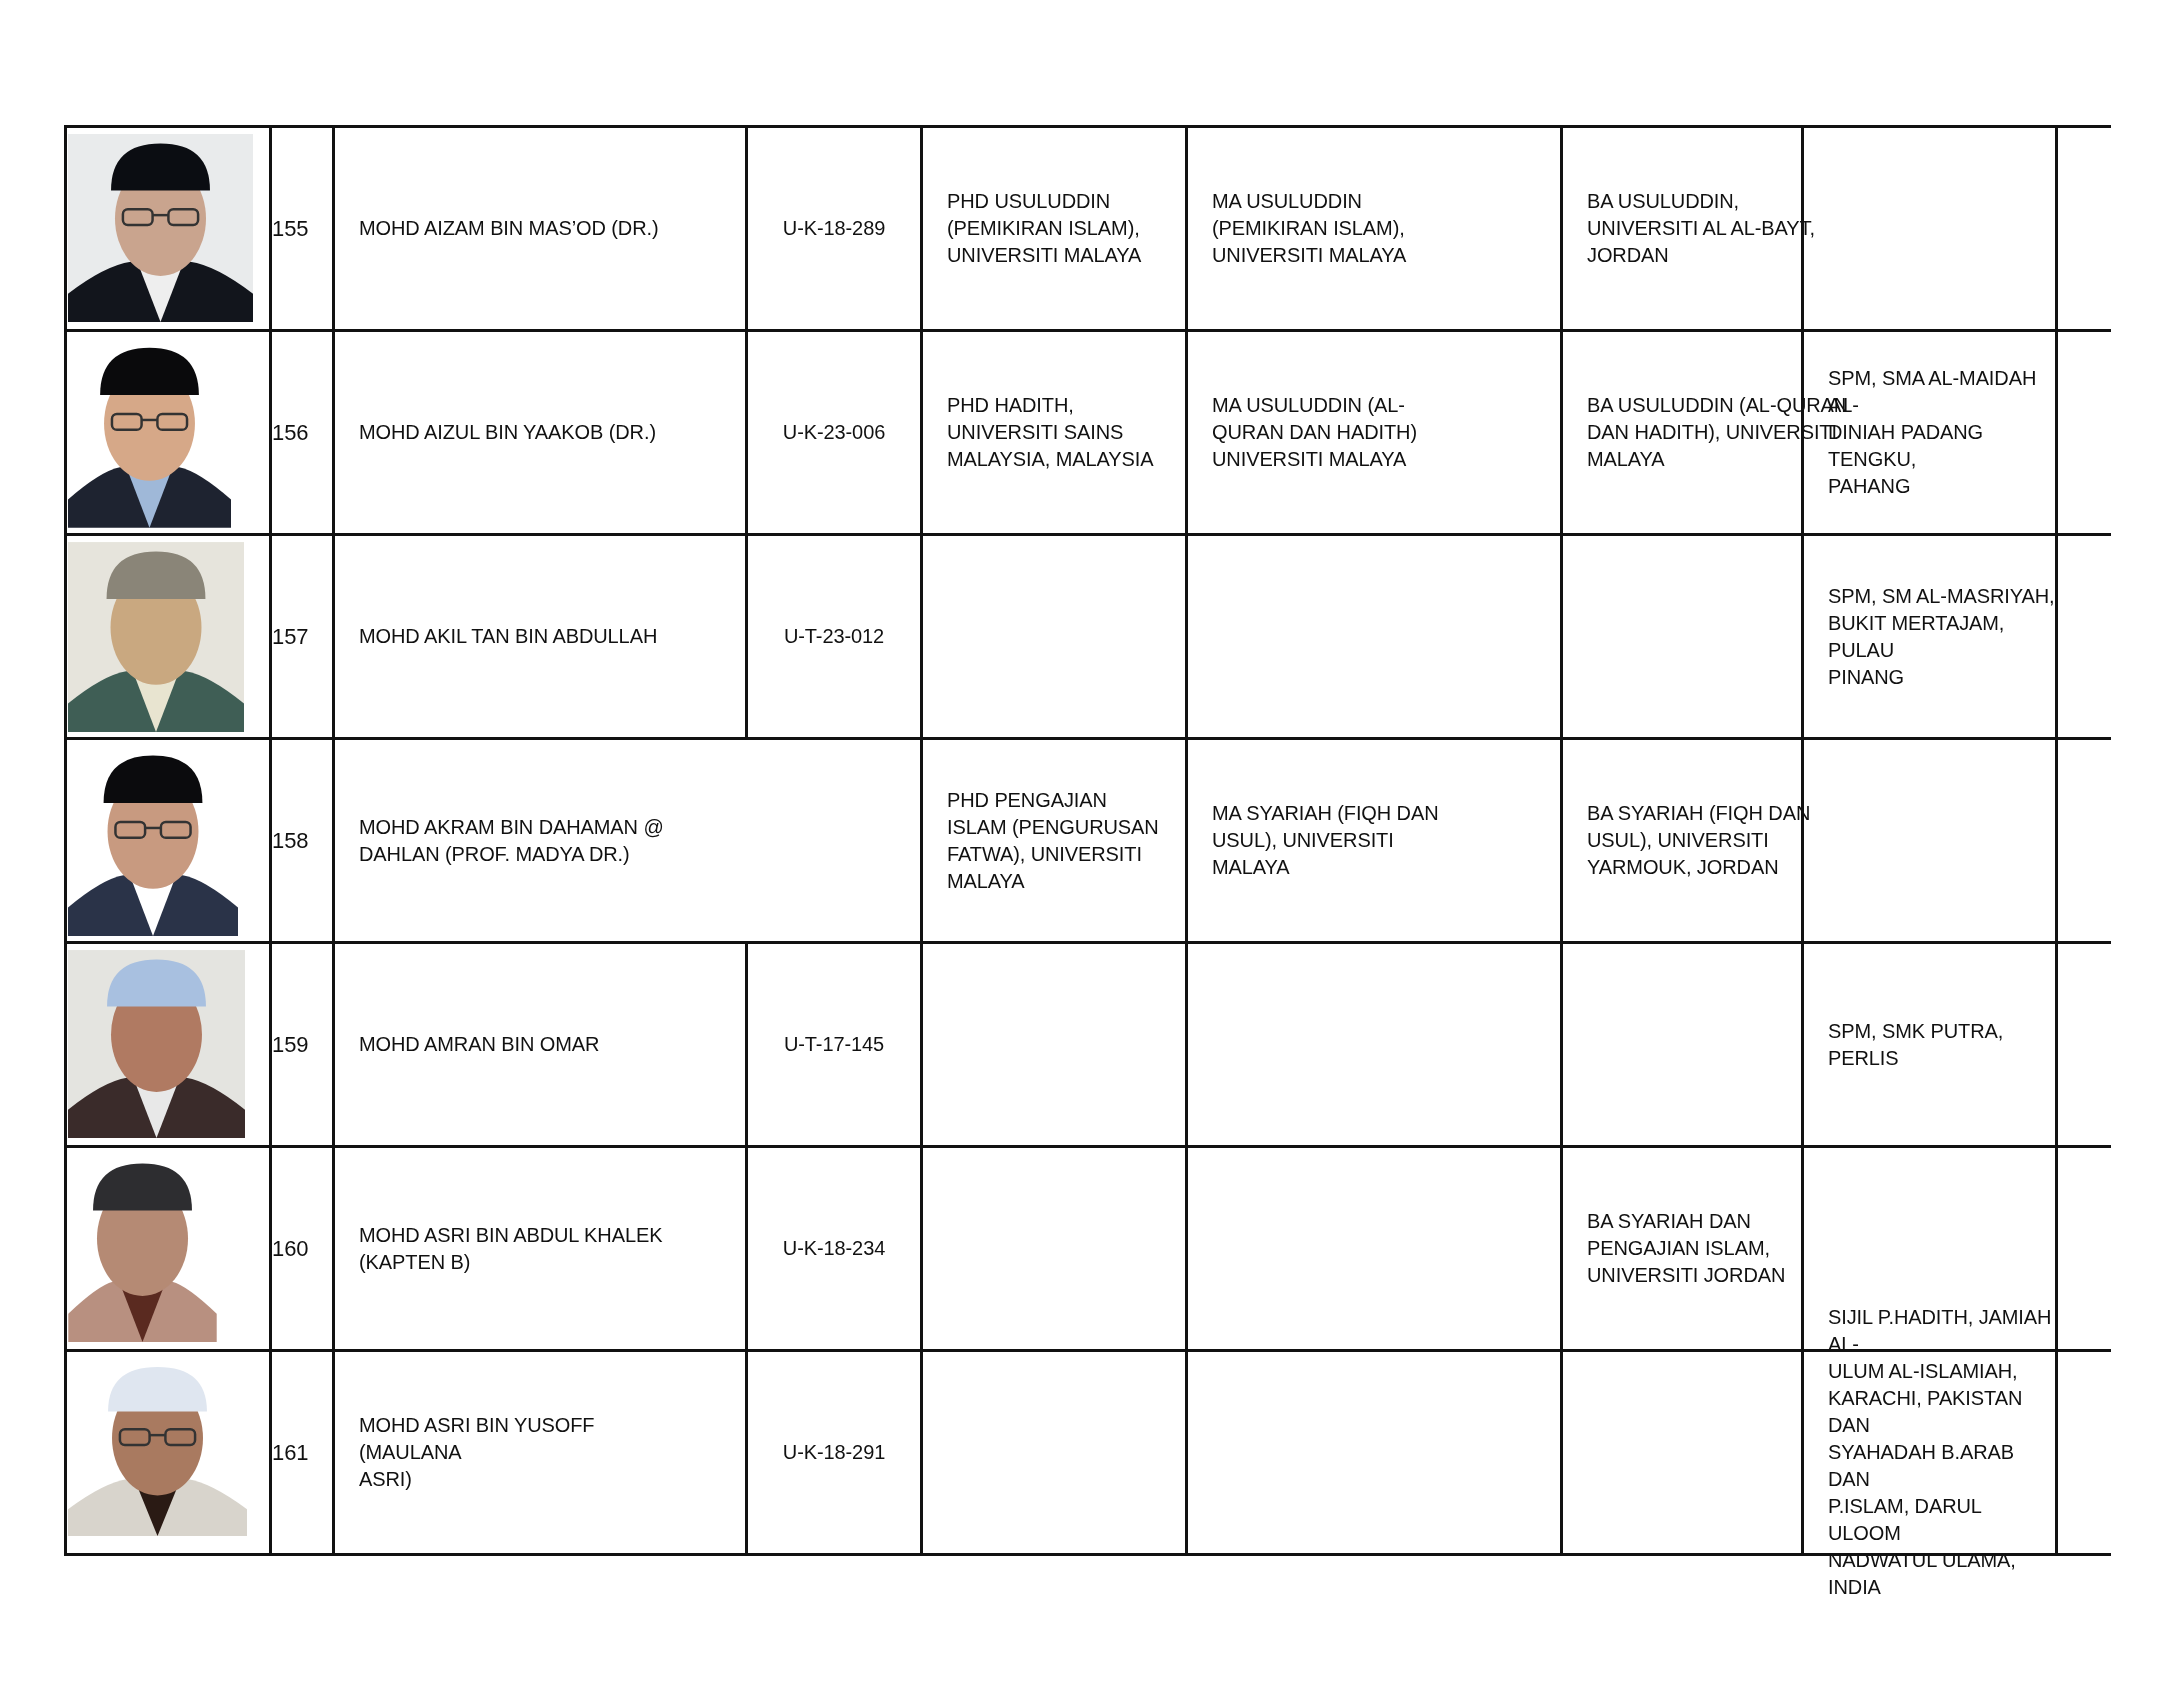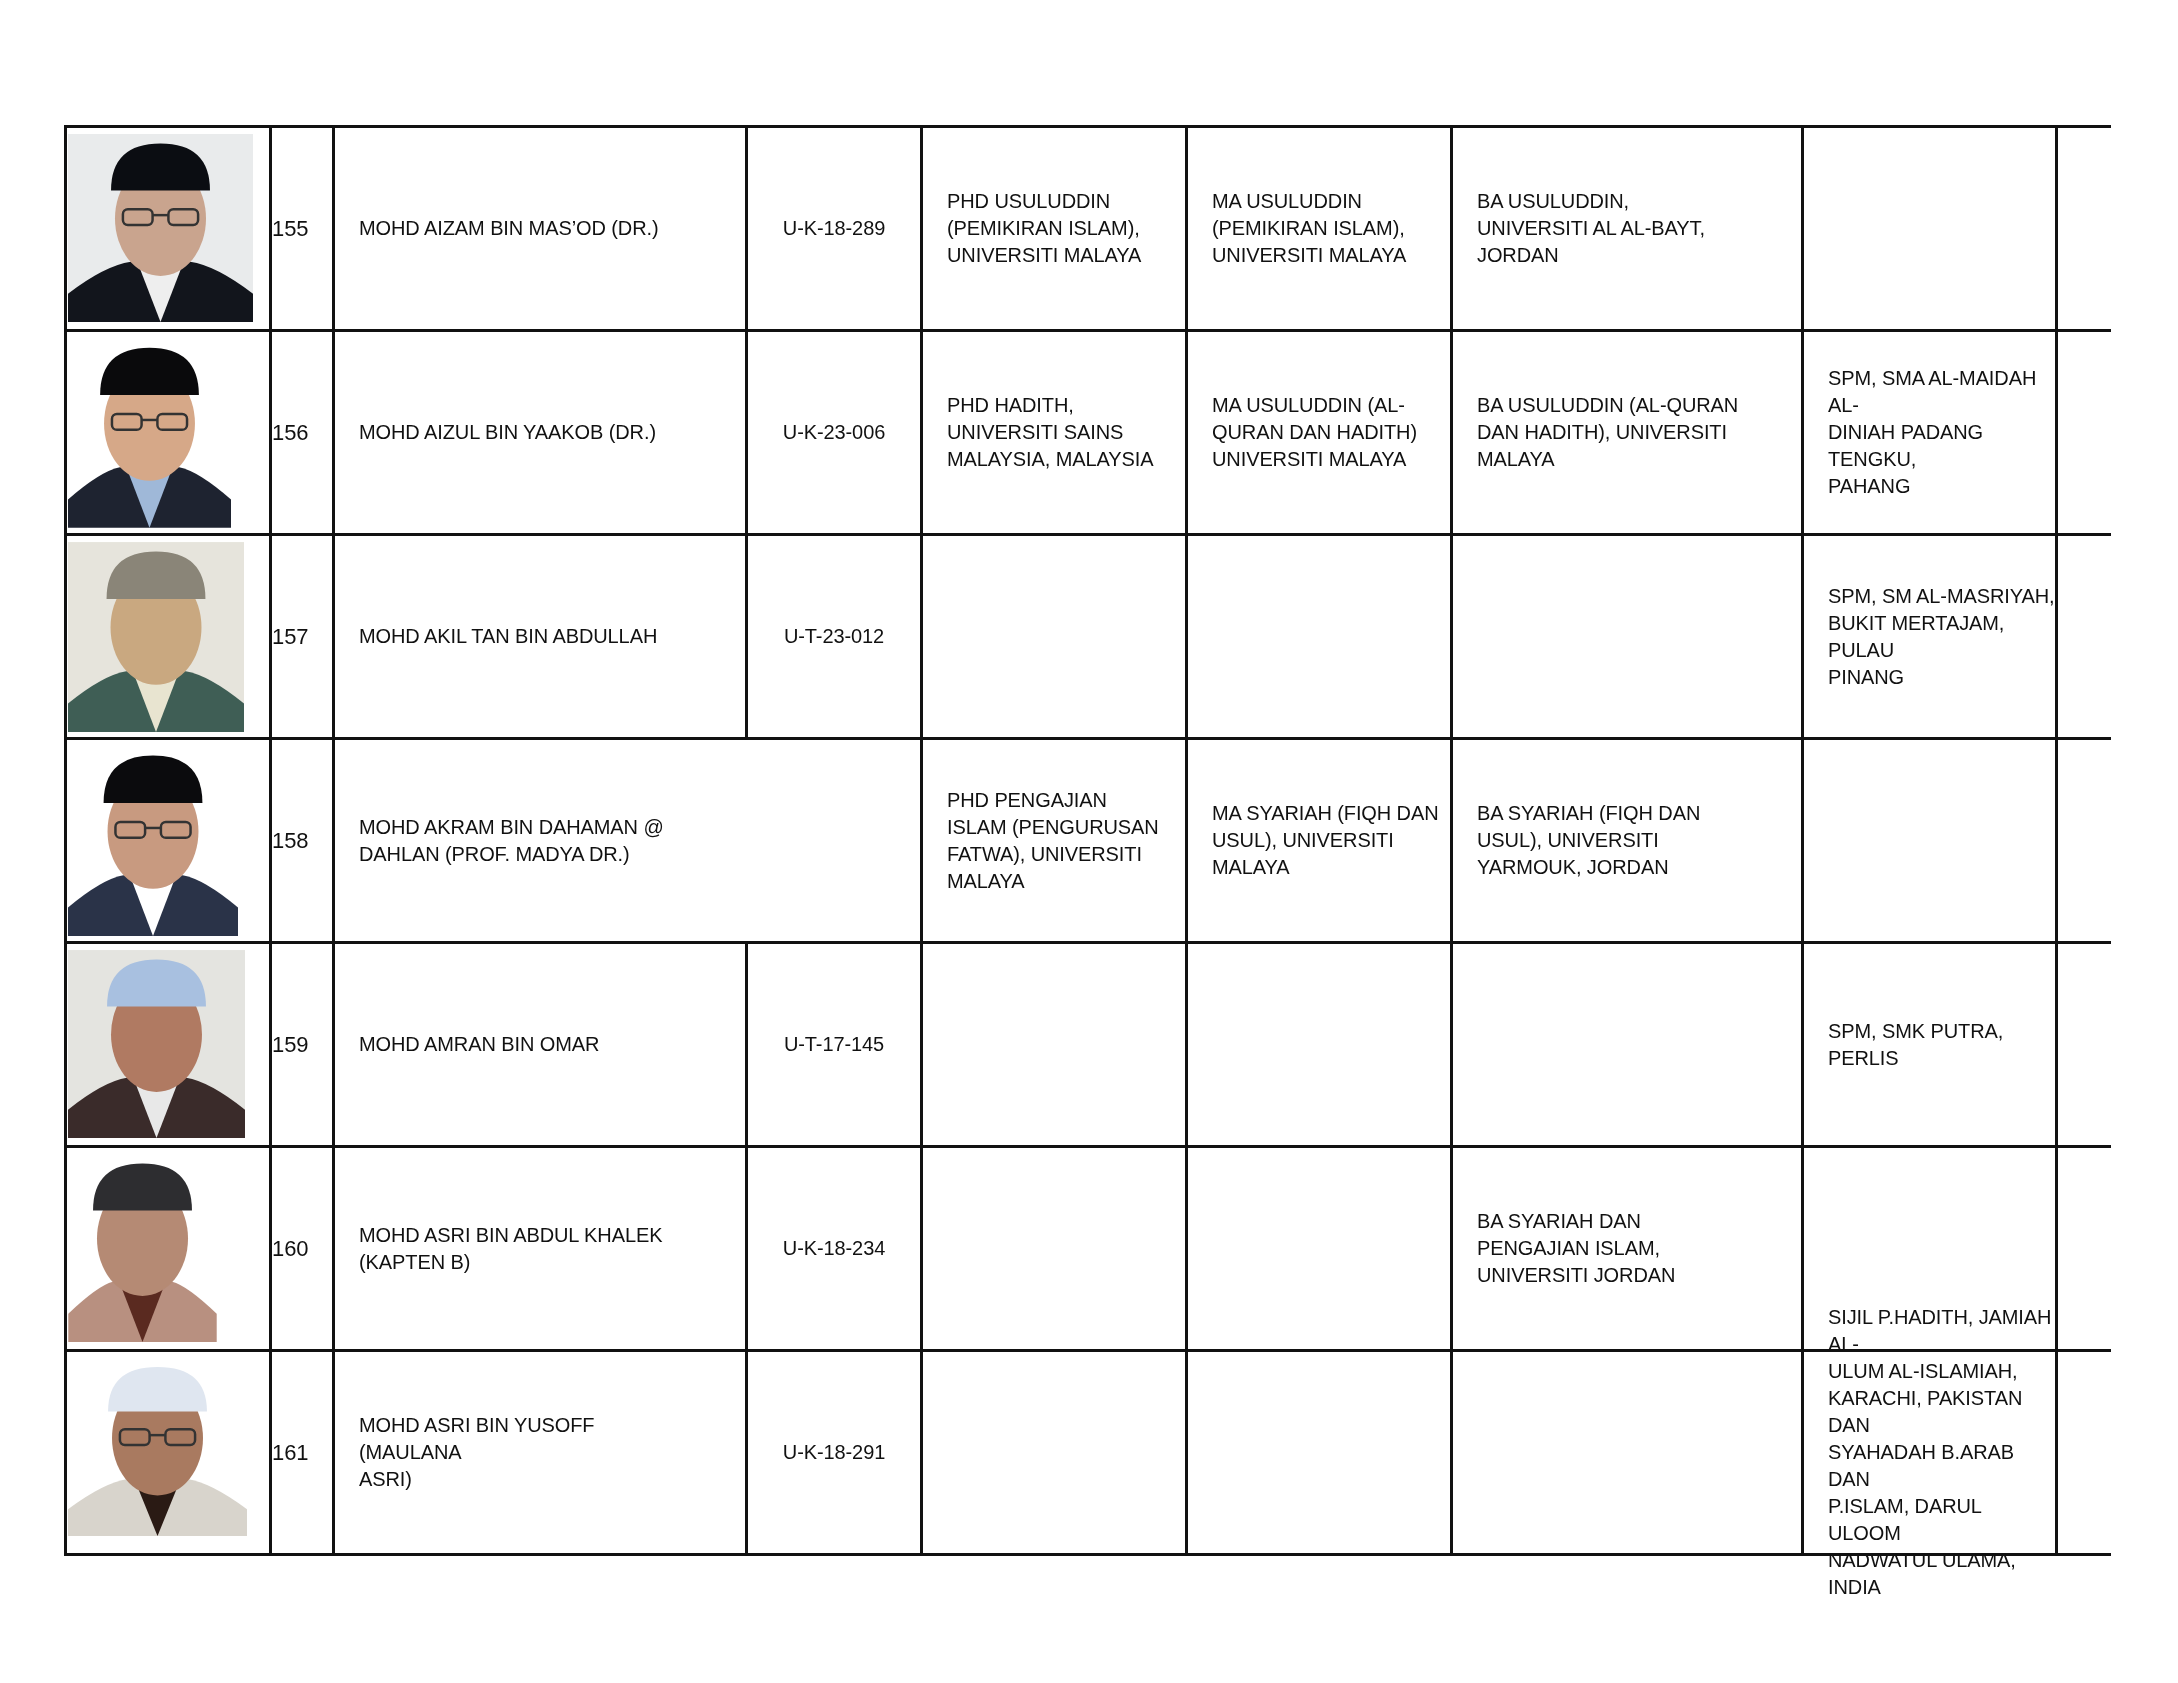--- a/index.html
+++ b/index.html
@@ -11,21 +11,21 @@
   .row.last { border-bottom: 3px solid #111; height: 207px; }
   .cell { position: absolute; top: 0; bottom: 0; box-sizing: border-box;
           border-left: 3px solid #111; display: flex; align-items: center;
           font-size: 20px; line-height: 27px; letter-spacing: -0.1px; }
   .cell.photo { left: 0; width: 205px; border-left: 3px solid #111; align-items: flex-start; }
   .cell.no { left: 205px; width: 63px; justify-content: flex-start; font-size: 22px; }
   .cell.name { left: 268px; width: 346px; padding-left: 24px; padding-right: 10px; }
   .cell.code { left: 681px; width: 175px; justify-content: center; }
   .cell.phd { left: 856px; width: 264px; padding-left: 24px; padding-right: 16px; }
   .cell.ma { left: 1121px; width: 309px; padding-left: 24px; padding-right: 4px; }
-  .cell.ba { left: 1386px; width: 307px; padding-left: 24px; padding-right: 2px; }
+  .cell.ba { left: 1496px; width: 307px; padding-left: 24px; padding-right: 2px; }
   .cell.other { left: 1737px; width: 257px; padding-left: 24px; padding-right: 0px;
                 border-right: 3px solid #111; }
   .txt { white-space: pre-line; }
   .portrait { position: absolute; left: 1px; top: 6px; }
 </style>
 </head>
 <body>
 
 <div id="table">
 

